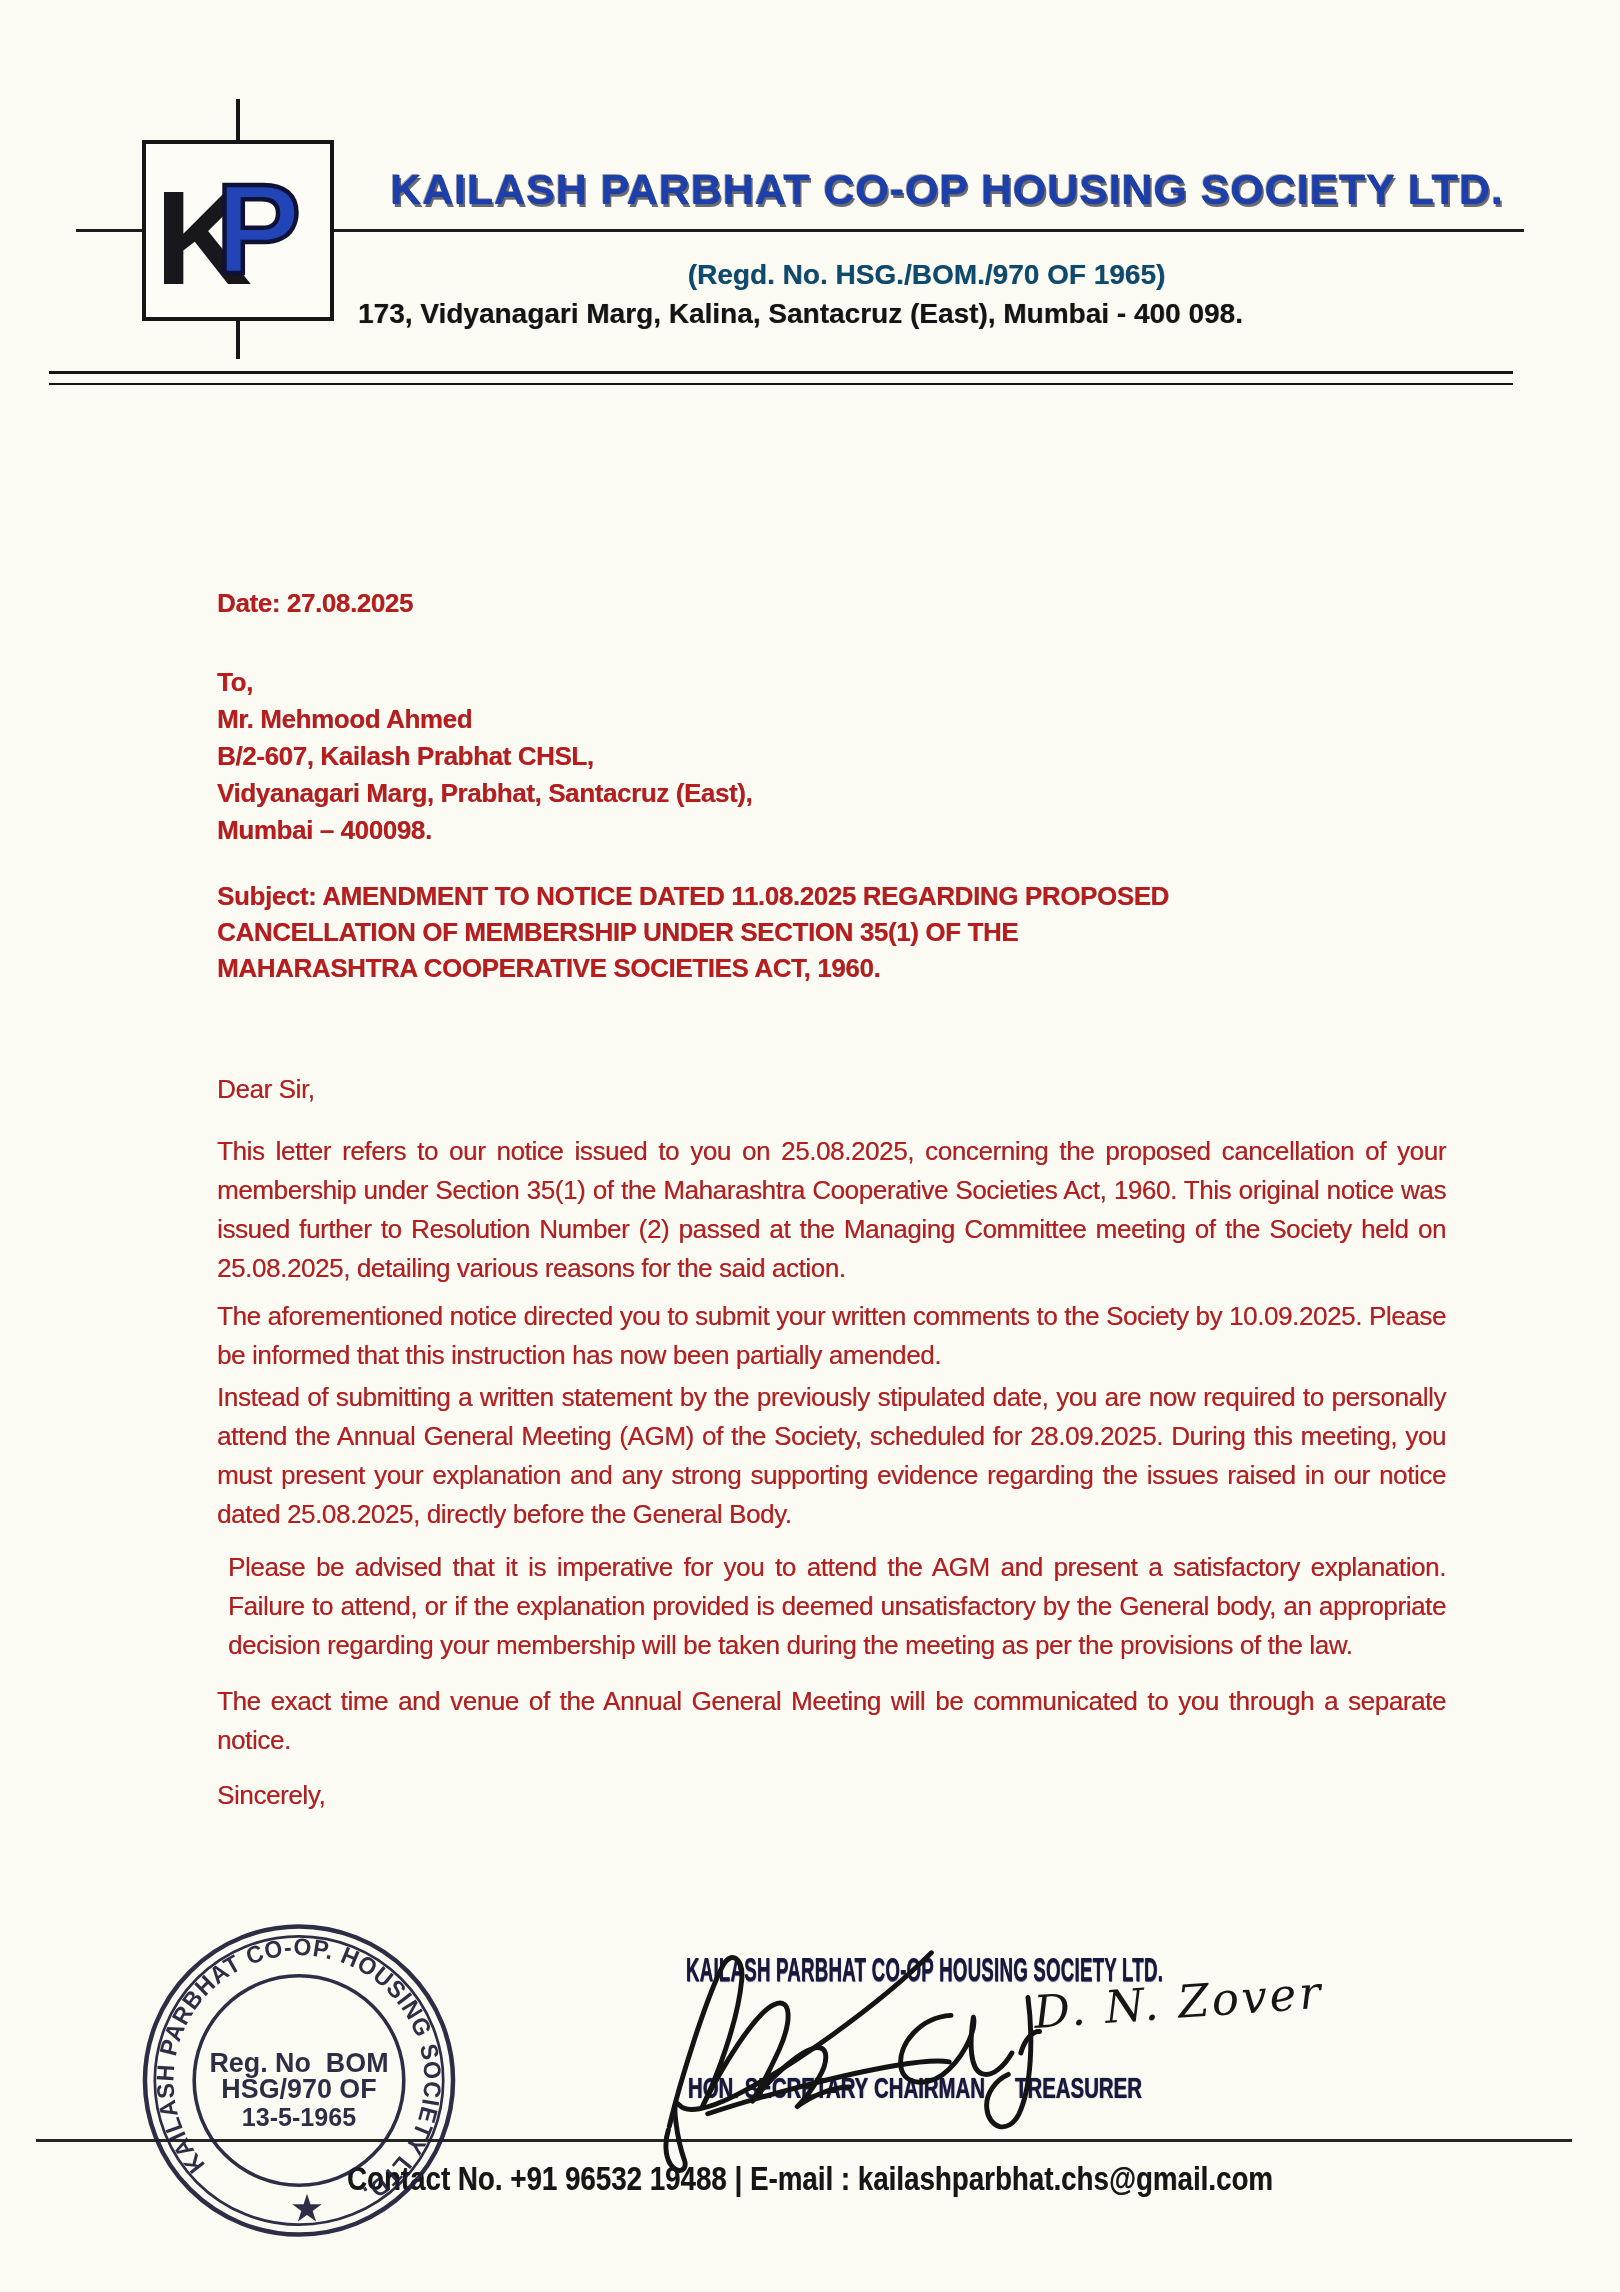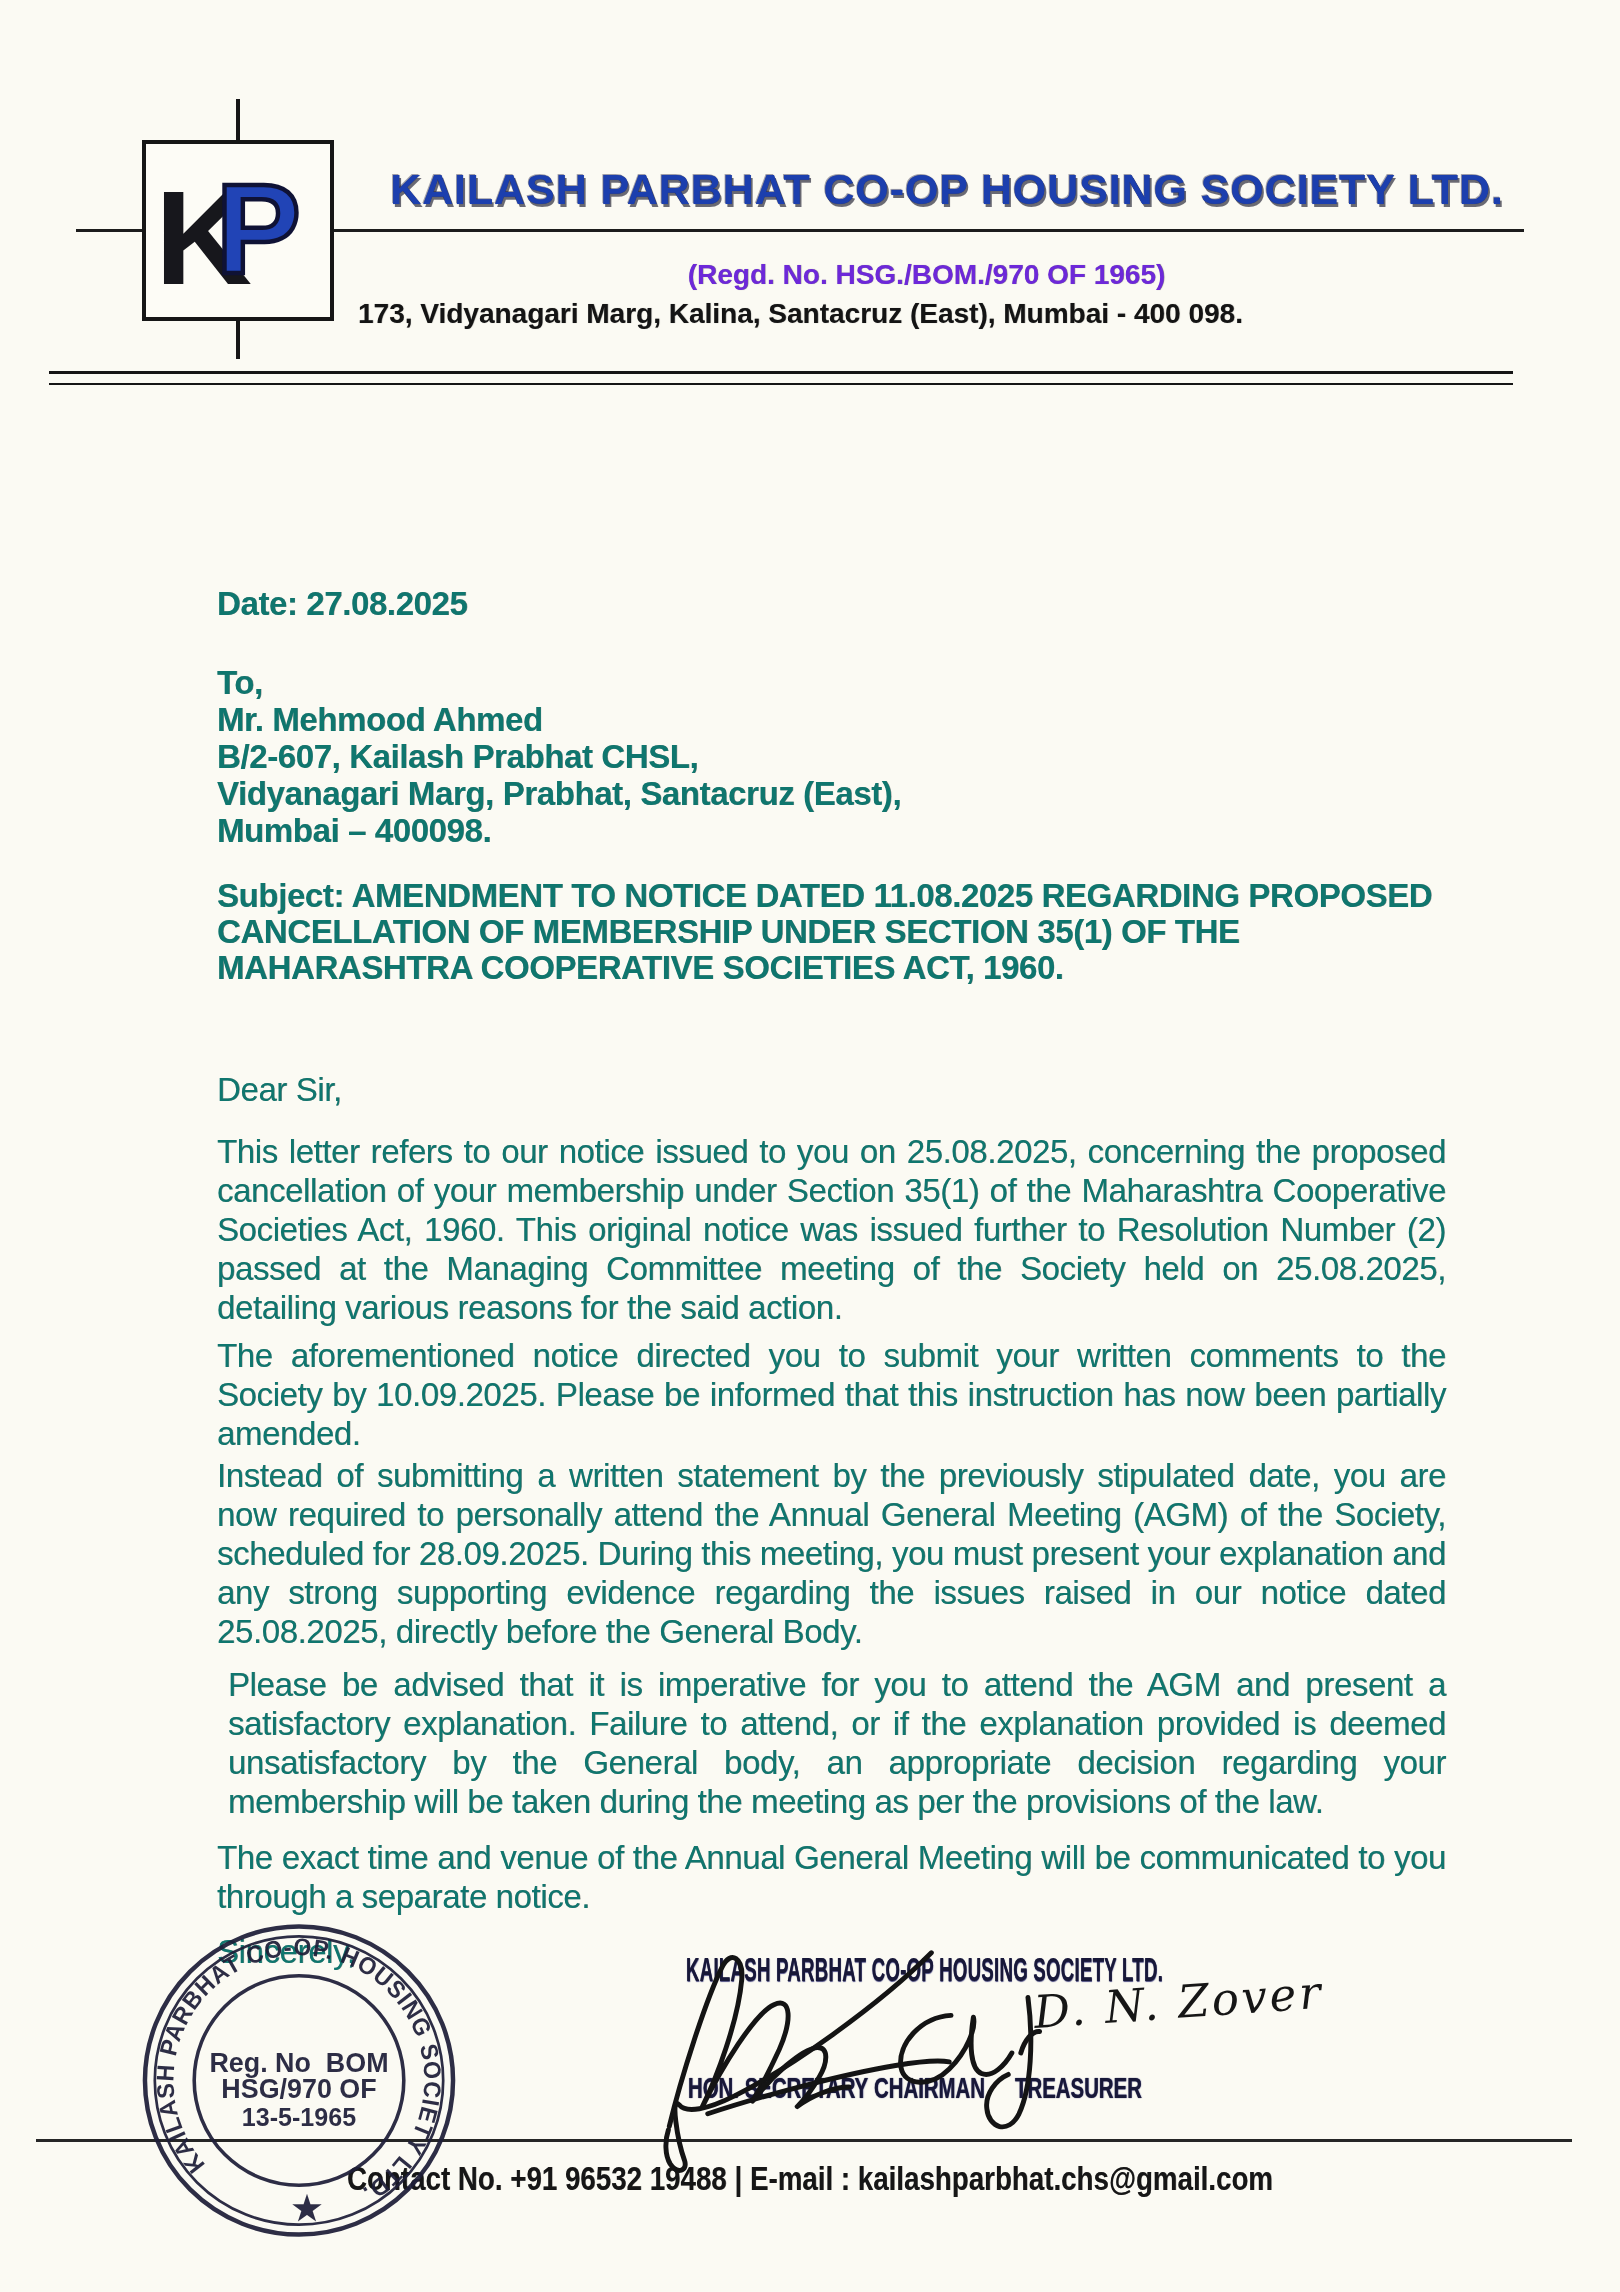--- a/index.html
+++ b/index.html
@@ -33,38 +33,38 @@
   .society-title {
     position: absolute; left: 367px; top: 165px; width: 1160px;
     text-align: center;
     font-size: 43px; font-weight: bold; letter-spacing: 0.9px;
     color: #1c3fae;
     text-shadow: 1.8px 2.7px 0 rgba(10,10,30,0.6), -0.9px -0.9px 0 rgba(12,12,50,0.35), 0 0 0.9px rgba(10,10,60,0.6);
     white-space: nowrap;
   }
   .regd-line {
     position: absolute; left: 358px; top: 259px; width: 1137px;
-    text-align: center; font-size: 28px; font-weight: bold; color: #6d28d9;
+    text-align: center; font-size: 28px; font-weight: bold; color: #0c4a6e;
     text-shadow: 0.4px 0.4px 0.7px rgba(20,20,20,0.5);
   }
   .addr-line {
     position: absolute; left: 358px; top: 298px; width: 1137px;
     text-align: left; font-size: 28px; font-weight: bold; color: #141414;
     text-shadow: 0.4px 0.4px 0.7px rgba(20,20,20,0.5);
   }
   .rule-double {
     position: absolute; left: 49px; top: 371px; width: 1464px; height: 14.3px;
     border-top: 3.6px solid #151515; border-bottom: 2.7px solid #151515;
   }
 
   
   .letter-body {
     position: absolute; left: 217px; top: 573px; width: 1229px;
-    font-size: 33px; line-height: 39px; letter-spacing: -0.4px;
-    color: #0f766e;
+    font-size: 26px; line-height: 39px; letter-spacing: -0.4px;
+    color: #b91c1c;
     text-shadow: 0.4px 0.4px 0.6px rgba(25,25,25,0.45);
   }
   .date-line   { font-weight: bold; margin-top: 10.7px; }
   .to-block    { margin-top: 41px; font-weight: bold; line-height: 37px; }
   .subject     { margin-top: 29px; font-weight: bold; line-height: 36px; }
   .salutation  { margin-top: 84px; }
   .para        { text-align: justify; }
   .para.p1 { margin-top: 23px; }
   .para.p2 { margin-top: 9px; }
   .para.p3 { margin-top: 3px; }

